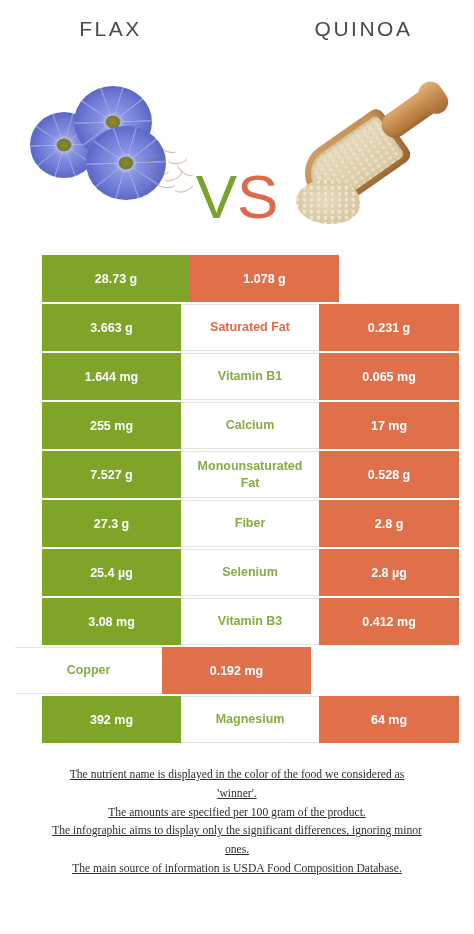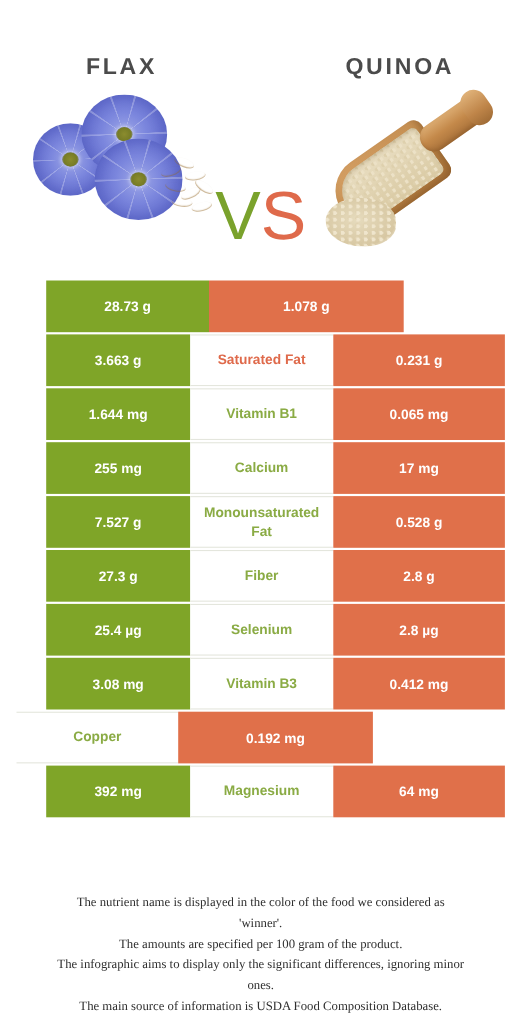--- a/index.html
+++ b/index.html
@@ -23,22 +23,21 @@
     width:474px;
     padding-top:17px;
     box-sizing:border-box;
   }
   .title{
     flex:1;
     text-align:center;
     font-size:21px;
     letter-spacing:2.5px;
     color:#4b4b4b;
-    font-weight:700;
-    margin-top:32px;
+    font-weight:400;
   }
   .title.left{padding-right:22px;}
   .title.right{padding-left:10px;}
 
   .hero{
     position:absolute;
     top:62px;left:0;
     width:474px;height:178px;
   }
 
@@ -202,39 +201,40 @@
     background:#ffffff;
     font-size:12.5px;
     font-weight:bold;
     line-height:1.35;
     border-top:1px solid #e4e6dd;
     border-bottom:1px solid #e4e6dd;
   }
   .cell.mid.green{color:#8aab44;}
   .cell.mid.orange{color:#df6a4b;}
   .cell.right{
-    width:177px;
+    width:149px;
     background:#e0704a;
     color:#ffffff;
     font-size:12.5px;
     font-weight:bold;
   }
 
   
   .footer{
     position:absolute;
-    left:0;top:812px;
+    left:0;top:766px;
     width:474px;
     text-align:center;
     color:#2f2f2f;
     font-size:11.6px;
     line-height:1.62;
     font-family:"Liberation Serif", serif;
     padding:0 18px;
     box-sizing:border-box;
+    text-decoration:underline;
   }
   .footer div{margin:0;}
 </style>
 </head>
 <body>
 
 <div class="header">
 
   <div class="titles">
     <div class="title left">FLAX</div>

